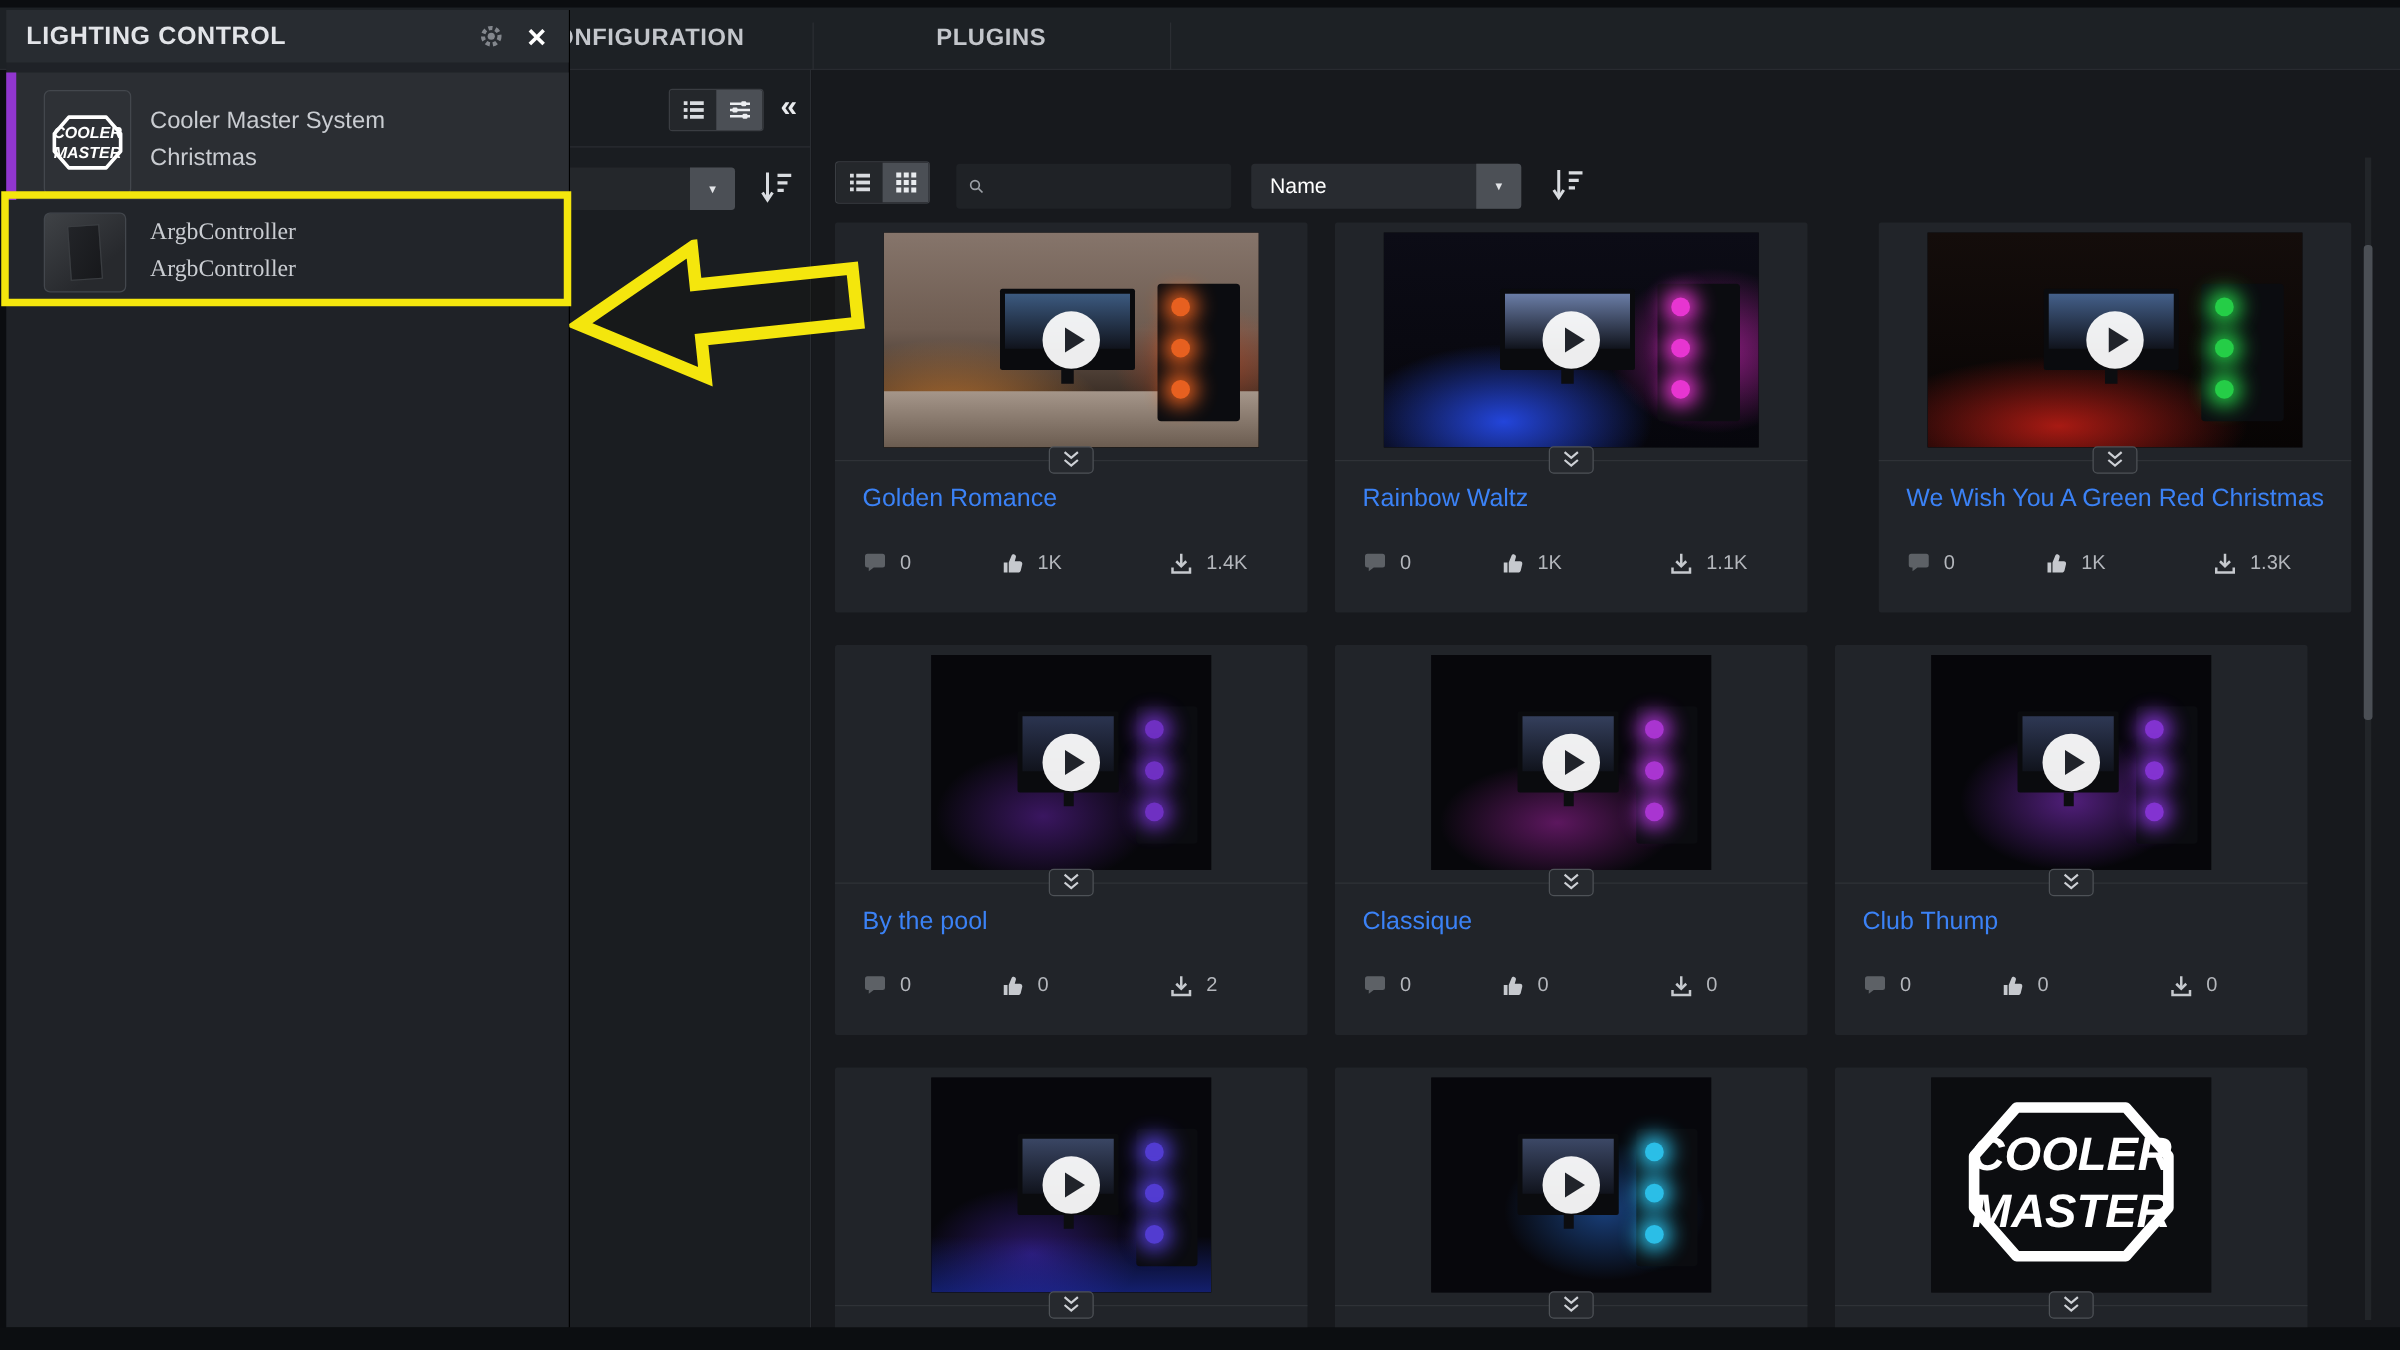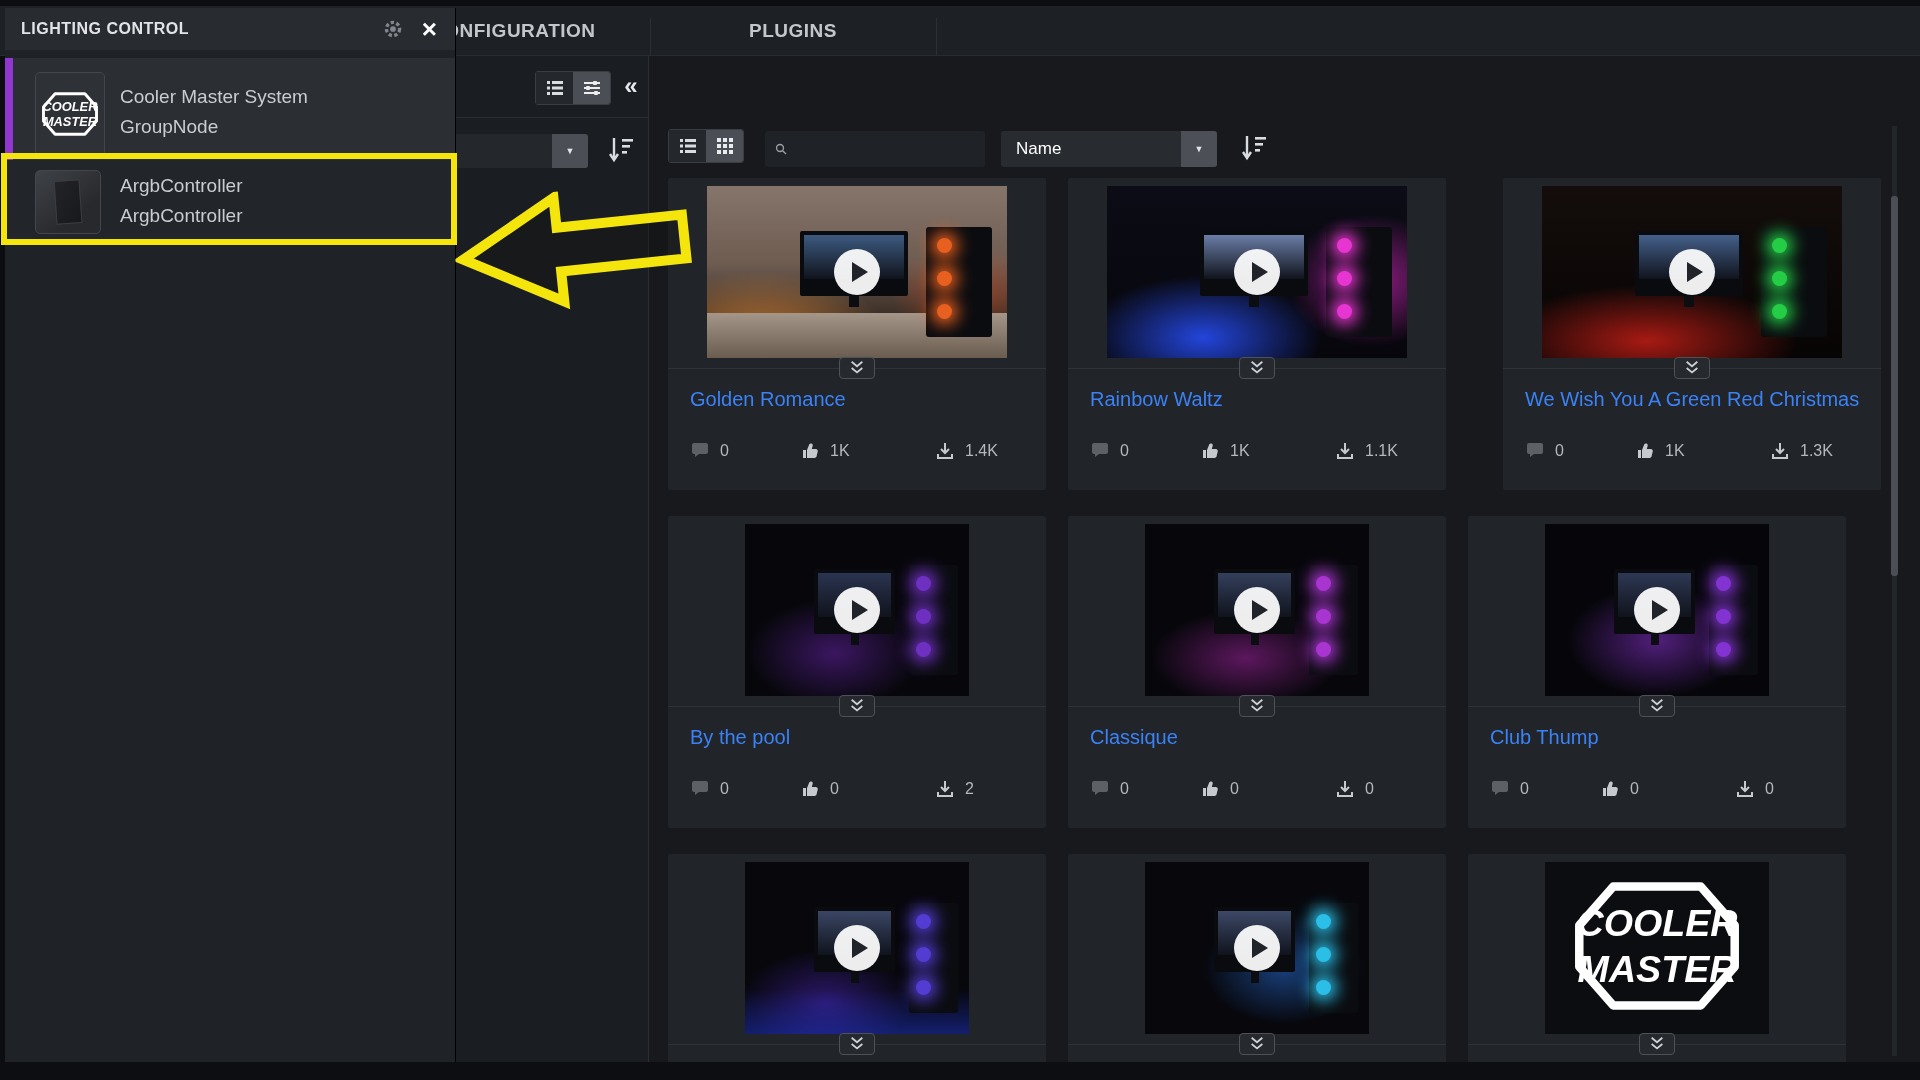--- a/index.html
+++ b/index.html
@@ -124,36 +124,36 @@
   .stat { display: flex; align-items: center; gap: 10px; color: #b4b7bc; font-size: 16px; }
 
   .vscroll-track { position: absolute; left: 1243px; top: 70px; width: 5px; height: 930px; background: #222529; }
   .vscroll-thumb { position: absolute; left: 1242px; top: 140px; width: 7px; height: 380px; background: #4b4f55; border-radius: 3px; cursor: pointer; }
 
   
   .panel { position: absolute; left: 5px; top: 8px; width: 450px; height: 1054px;
            background: #1f2227; z-index: 10; box-shadow: 1px 0 0 #000; }
   .panel-header { position: absolute; left: 0; top: 0; width: 100%; height: 42px; background: #282c31;
                   display: flex; align-items: center; padding: 0 18px 0 16px; }
-  .panel-title { flex: 1; color: #e2e4e8; font-size: 16px; font-weight: 700; letter-spacing: .5px; }
+  .panel-title { flex: 1; color: #e2e4e8; font-size: 20px; font-weight: 700; letter-spacing: .5px; }
   .gearbtn { width: 26px; height: 26px; display: flex; align-items: center; justify-content: center; cursor: pointer; margin-right: 16px; }
   .closebtn { color: #fff; font-size: 26px; font-weight: 700; line-height: 24px; cursor: pointer; }
   .dev { position: absolute; left: 0; width: 450px; cursor: pointer; }
   .dev1 { top: 50px; height: 112px; background: #2b2e33; }
   .dev2 { top: 152px; height: 84px; background: #22252a; }
   .devbar { position: absolute; left: 0; top: 0; width: 8px; height: 100%; background: #9136cf; }
   .devthumb { position: absolute; left: 30px; border: 1px solid #43474d; border-radius: 5px;
               background: #2e3136; display: flex; align-items: center; justify-content: center; }
   .dev1 .devthumb { top: 14px; width: 70px; height: 84px; }
   .dev2 .devthumb { top: 10px; width: 66px; height: 64px;
                     background: linear-gradient(140deg,#3f4246,#27292d 70%); overflow: hidden; }
   .argb-ph { width: 26px; height: 44px; background: linear-gradient(120deg,#222428,#17181b);
              border: 1px solid #3a3d41; transform: rotate(-4deg); }
   .devtext { position: absolute; left: 115px; color: #c9ccd1; font-size: 19px; line-height: 30px; }
-  .dev1 .devtext { top: 24px; } .dev2 .devtext { top: 11px; }
+  .dev1 .devtext { top: 24px; } .dev2 .devtext { top: 11px; font-family: Liberation Serif, serif; }
 
   
   .ann-rect { position: absolute; left: 1px; top: 153px; width: 456px; height: 92px;
               border: 6px solid #f4e60d; z-index: 40; pointer-events: none; }
   .ann-arrow { position: absolute; left: 455px; top: 190px; z-index: 41; transform: rotate(-6deg); pointer-events: none; }
 
   .bottombar { position: absolute; left: 0; top: 1062px; width: 1920px; height: 18px; background: #0c0e11; z-index: 20; }
 
   
   .cmlogo-badge text { font-family: "Liberation Sans", "DejaVu Sans", sans-serif;
@@ -697,21 +697,21 @@
       <div class="devbar"></div>
       <div class="devthumb">
         <svg class="cmlogo-badge" width="58" height="46" viewBox="0 0 140 110">
           <path d="M34 6 L106 6 L134 38 L134 72 L106 104 L34 104 L6 72 L6 38 Z" fill="none" stroke="#fff" stroke-width="7" stroke-linejoin="round"></path>
           <text x="70" y="47" font-size="31" text-anchor="middle">COOLER</text>
           <text x="70" y="85" font-size="31" text-anchor="middle">MASTER</text>
         </svg>
       </div>
       <div class="devtext">
         <div>Cooler Master System</div>
-        <div>GroupNode</div>
+        <div>Christmas</div>
       </div>
     </div>
 
     <div class="dev dev2">
       <div class="devthumb">
         <div class="argb-ph"></div>
       </div>
       <div class="devtext">
         <div>ArgbController</div>
         <div>ArgbController</div>

